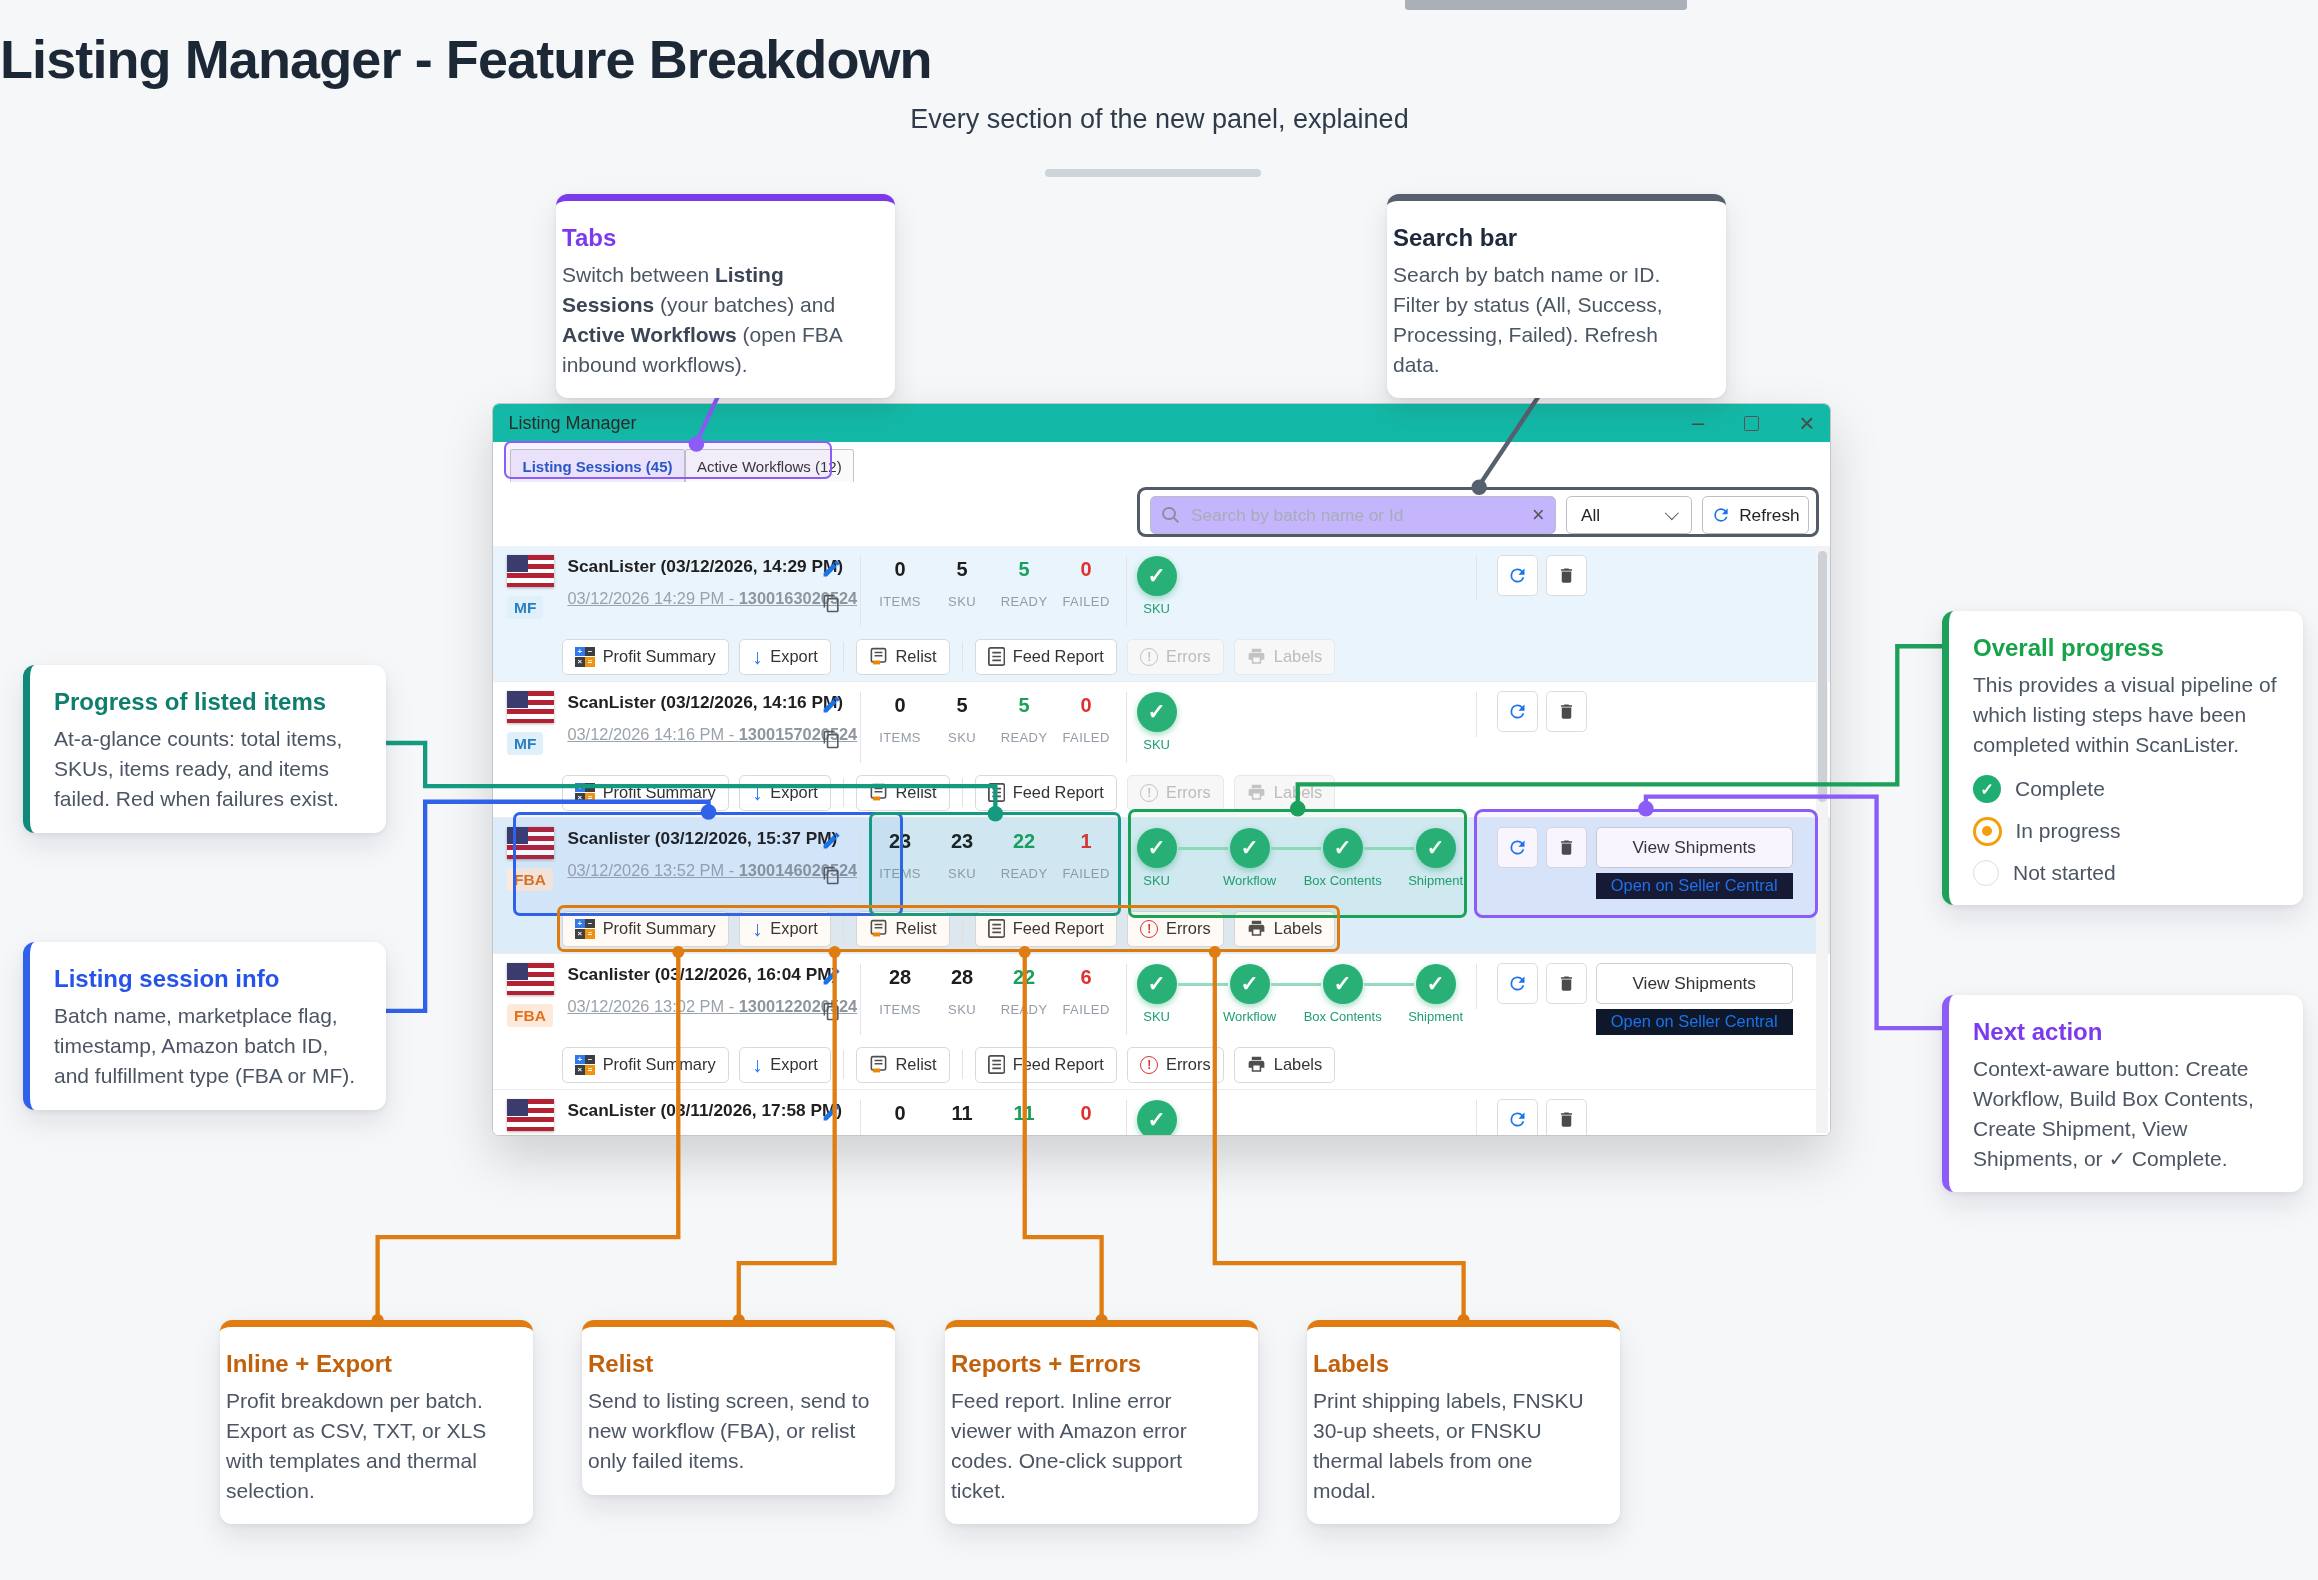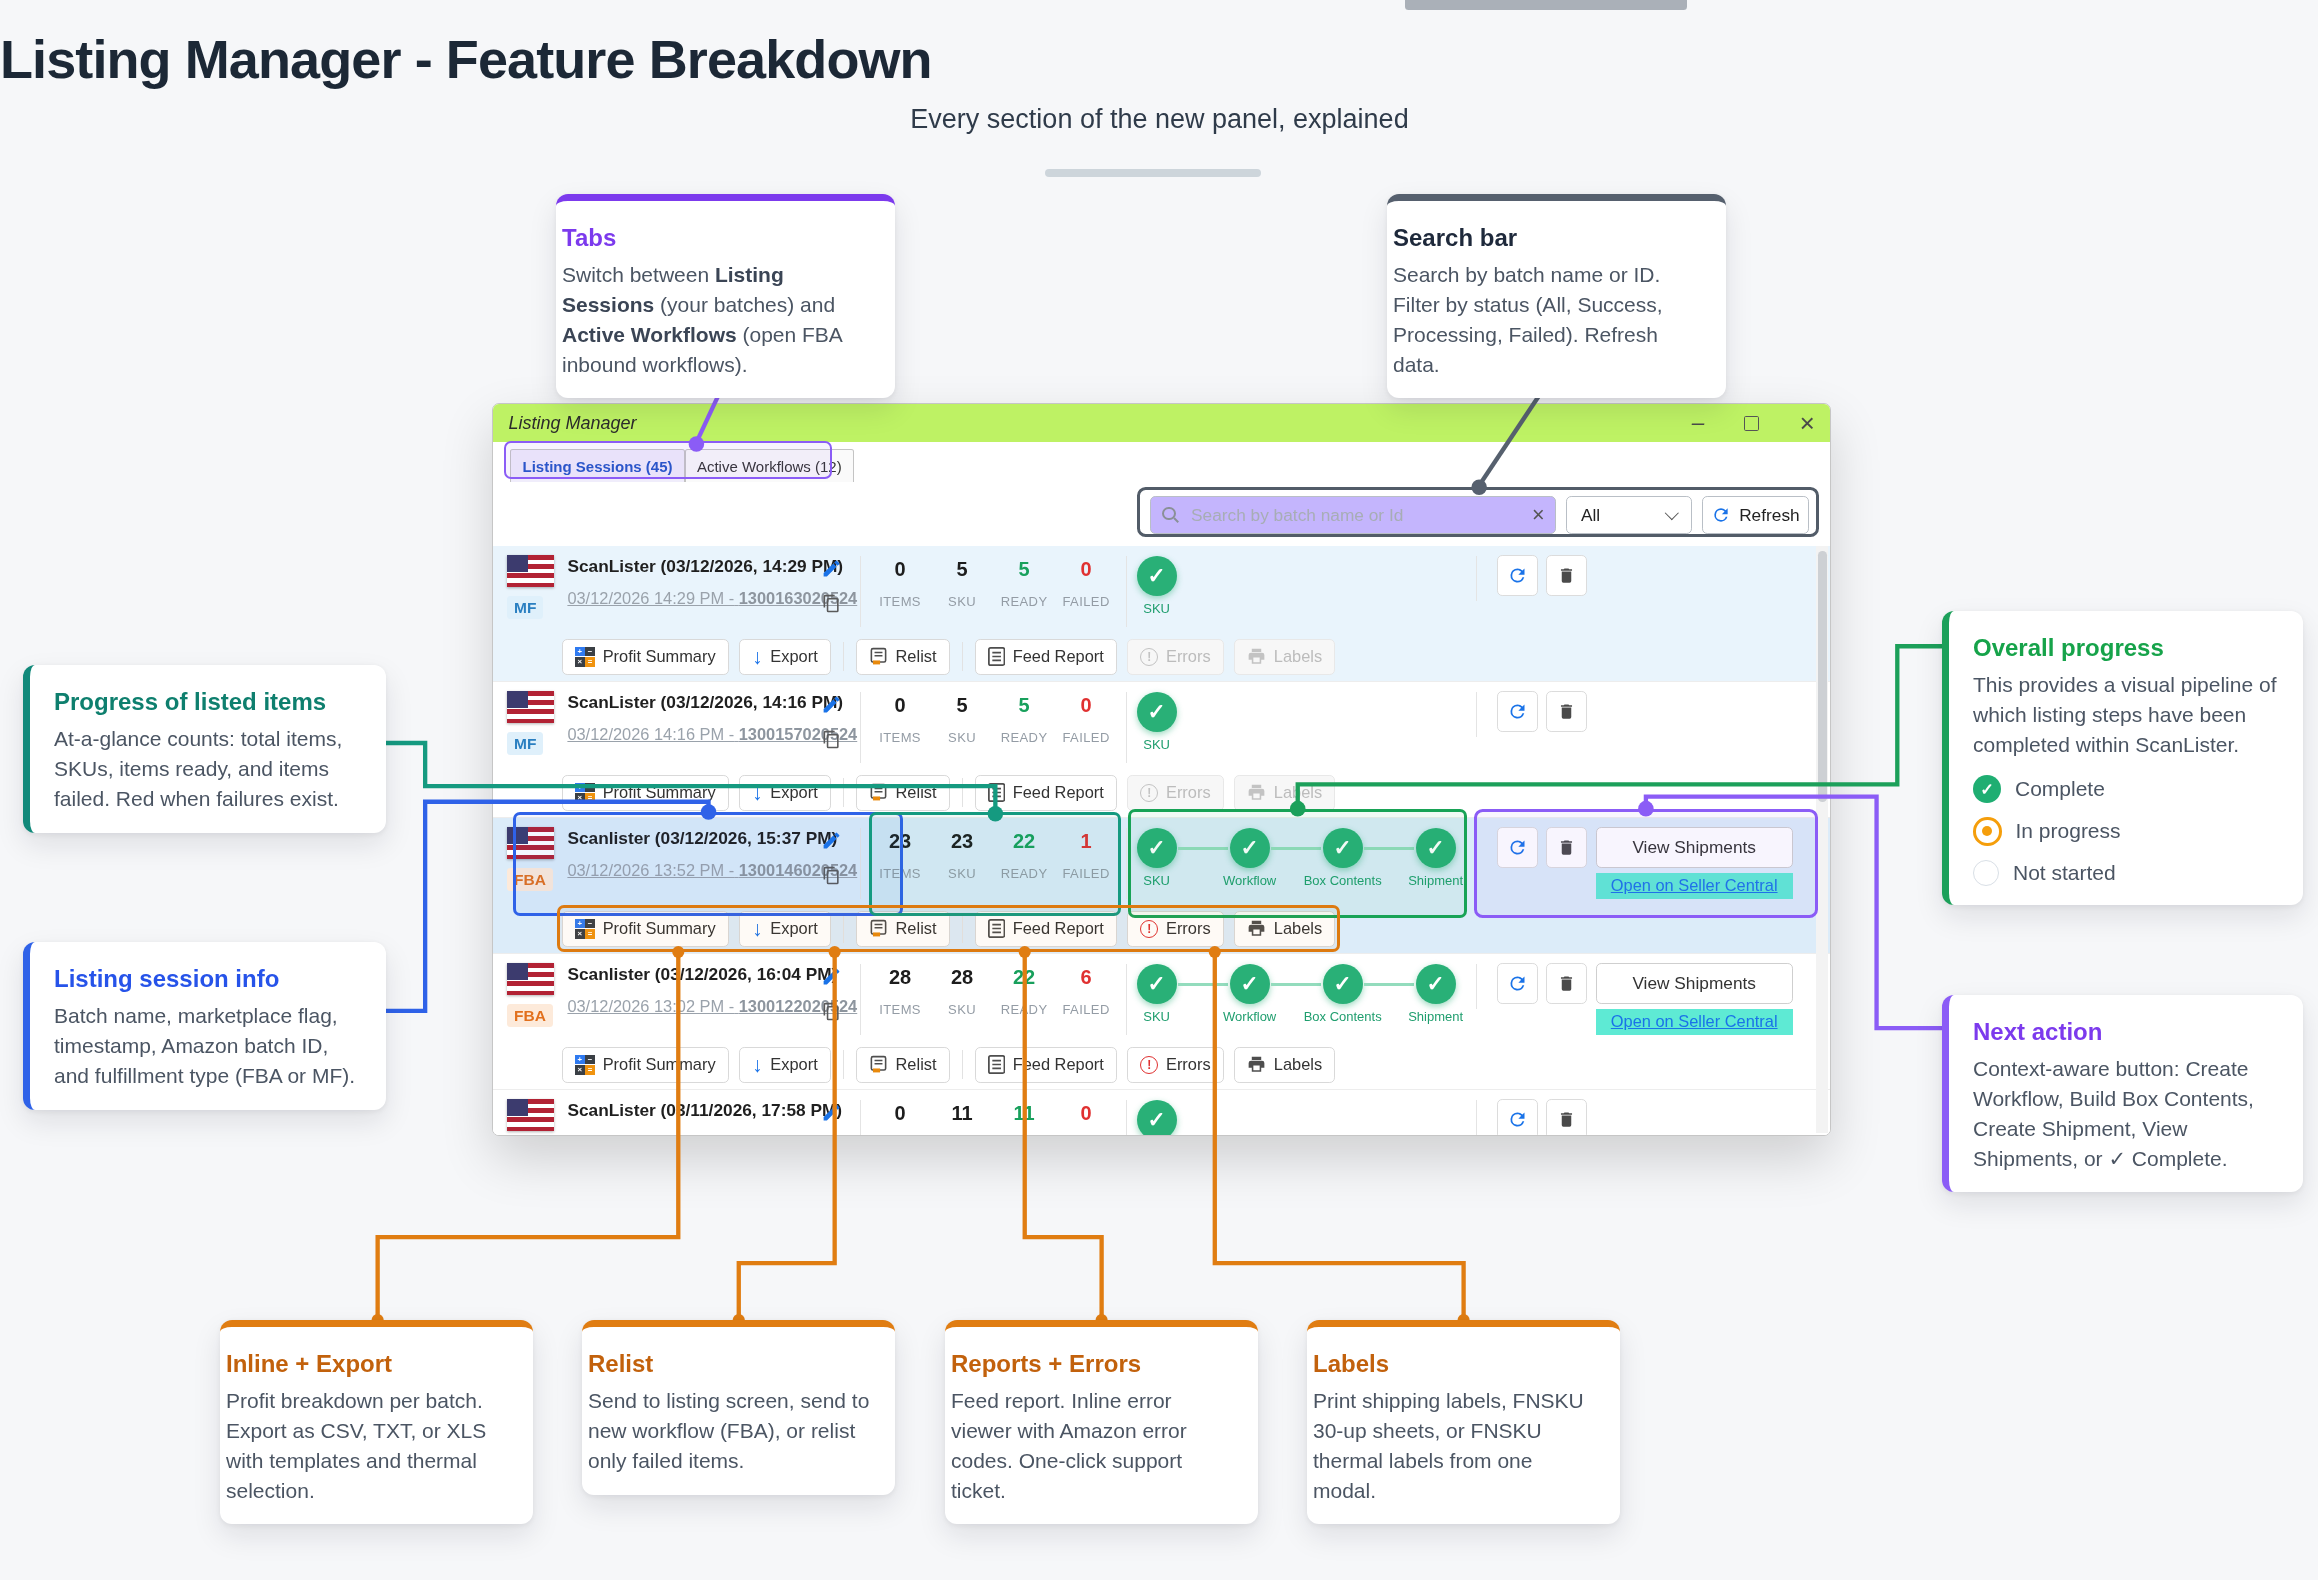--- a/index.html
+++ b/index.html
@@ -39,21 +39,21 @@
 
   .legend{margin-top:15.5px;display:flex;flex-direction:column;gap:14px;}
   .lg{display:flex;align-items:center;gap:14px;font-size:21px;color:#4b5563;}
   .lgck{width:28px;height:28px;border-radius:50%;background:#1fae72;color:#fff;display:flex;align-items:center;justify-content:center;font-size:16.4px;font-weight:800;}
   .lgip{width:22.5px;height:22.5px;border-radius:50%;border:3.5px solid #f59e0b;background:#fff;position:relative;}
   .lgip::after{content:"";position:absolute;left:6px;top:6px;width:10.4px;height:10.4px;border-radius:50%;background:#f59e0b;}
   .lgns{width:26px;height:26px;border-radius:50%;border:1.7px solid #d9dfe6;background:#fff;box-sizing:border-box;}
 
   
   .window{position:absolute;left:492px;top:403px;width:1339px;height:733px;background:#fff;border:0.9px solid #c6c6c6;border-radius:7px;box-shadow:0 22.5px 52px rgba(0,0,0,.16);z-index:1;overflow:hidden;box-sizing:border-box;}
-  .titlebar{height:38px;display:flex;align-items:center;padding:0 15.5px;background:#bef264;font-style:italic;}
+  .titlebar{height:38px;display:flex;align-items:center;padding:0 15.5px;background:#14b8a6;}
   .wtitle{font-size:18px;color:#2b2b2b;}
   .wcontrols{margin-left:auto;display:flex;gap:40px;align-items:center;color:#4a4a4a;}
   .wmin{font-size:22.5px;line-height:17.3px;}
   .wmax{width:13px;height:13px;border:1.7px solid #555;border-radius:1.7px;}
   .wclose{font-size:26px;line-height:19px;}
   .tabbar{height:40px;display:flex;align-items:flex-end;padding-left:17.3px;border-bottom:0.9px solid #d4d4d4;background:#fff;}
   .tab{height:32px;display:flex;align-items:center;padding:0 11.2px;border:0.9px solid #c4c4c4;border-bottom:none;font-size:15px;color:#333;background:#fafafa;border-radius:2.6px 2.6px 0 0;}
   .tab.active{background:#f0edfb;color:#2456c7;font-weight:700;}
 
   .toolbar{position:absolute;left:0;top:78px;width:100%;height:64px;background:#fff;}
@@ -96,21 +96,21 @@
   .cell-progress{display:flex;align-items:flex-start;padding-top:1.7px;width:337px;flex:none;}
   .step{width:43px;flex:none;display:flex;flex-direction:column;align-items:center;}
   .ck{width:40px;height:40px;border-radius:50%;background:#29b077;color:#fff;display:flex;align-items:center;justify-content:center;font-size:21.6px;font-weight:800;box-shadow:0 2.6px 6px rgba(41,176,119,.45);}
   .sl{font-size:13px;color:#1f9e6e;margin-top:5.2px;white-space:nowrap;}
   .conn{height:2.6px;background:#93dcbd;width:50px;margin-top:19px;flex:none;}
   .vdiv.short{height:45px;margin:1.7px 3.5px 0;}
   .cell-right{margin-left:auto;width:297px;flex:none;display:flex;gap:8.6px;margin-right:22.5px;}
   .iconbtn{width:41px;height:41px;border:0.9px solid #dcdcdc;border-radius:5.2px;background:#fff;display:flex;align-items:center;justify-content:center;cursor:pointer;padding:0;}
   .vscol{display:flex;flex-direction:column;gap:5.2px;width:197px;}
   .vsbtn{height:41px;border:0.9px solid #cfcfcf;border-radius:5.2px;background:#fff;font-size:17.3px;color:#333;font-family:"Liberation Sans",sans-serif;cursor:pointer;}
-  .sclink{font-size:16.4px;color:#1a73e8;text-decoration:underline;background:#5eead4;text-align:center;padding:3.5px 0;cursor:pointer;}
+  .sclink{font-size:16.4px;color:#1a73e8;background:#0f172a;text-align:center;padding:3.5px 0;cursor:pointer;}
   .row-bot{display:flex;align-items:center;gap:10.4px;margin-left:55px;height:38px;}
   .abtn{height:36px;border:0.9px solid #d9d9d9;border-radius:5.2px;background:#fff;display:inline-flex;align-items:center;gap:7.8px;padding:0 12px;font-size:16.4px;color:#333;font-family:"Liberation Sans",sans-serif;cursor:pointer;white-space:nowrap;}
   .abtn.dis{color:#bcbcbc;border-color:#e8e8e8;background:#f7f7f7;}
   .abtn.dis svg *[fill]{fill:#c3c3c3;}
   .gdiv{width:0.9px;height:29px;background:#e2e2e2;margin:0 1.7px;}
   .calcico{display:grid;grid-template-columns:9.5px 9.5px;grid-auto-rows:9.5px;gap:0.9px;}
   .q{font-style:normal;font-size:7.8px;line-height:9.5px;color:#fff;text-align:center;font-weight:700;}
   .q1{background:#2f7af0;}.q2{background:#3a3f45;}.q3{background:#3a3f45;}.q4{background:#f0930f;}
   .exarrow{font-size:21px;font-weight:800;color:#1a73e8;line-height:17.3px;}
   .eic{width:18px;height:18px;border-radius:50%;border:1.7px solid currentColor;font-size:12px;font-weight:800;display:inline-flex;align-items:center;justify-content:center;color:#e03131;box-sizing:border-box;}

